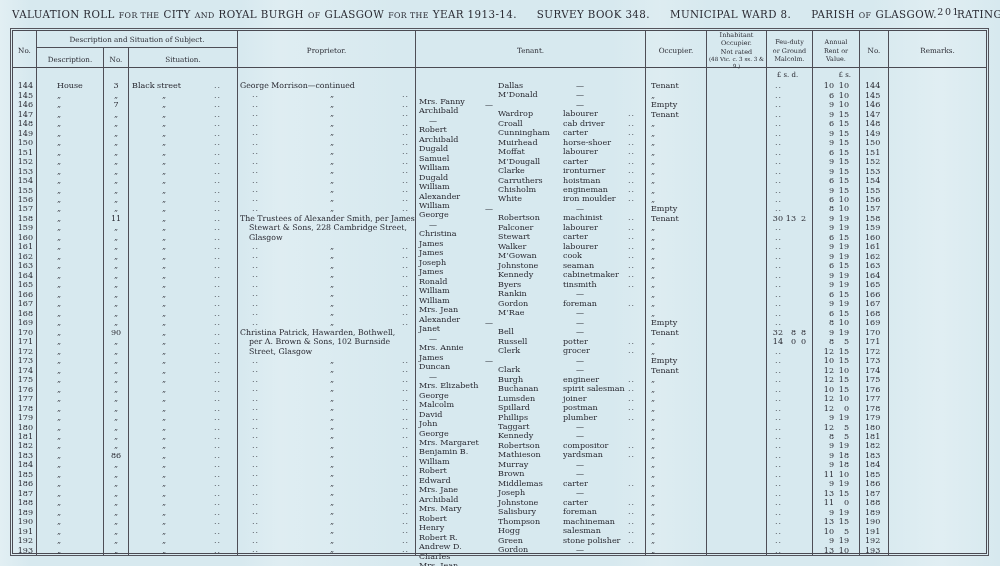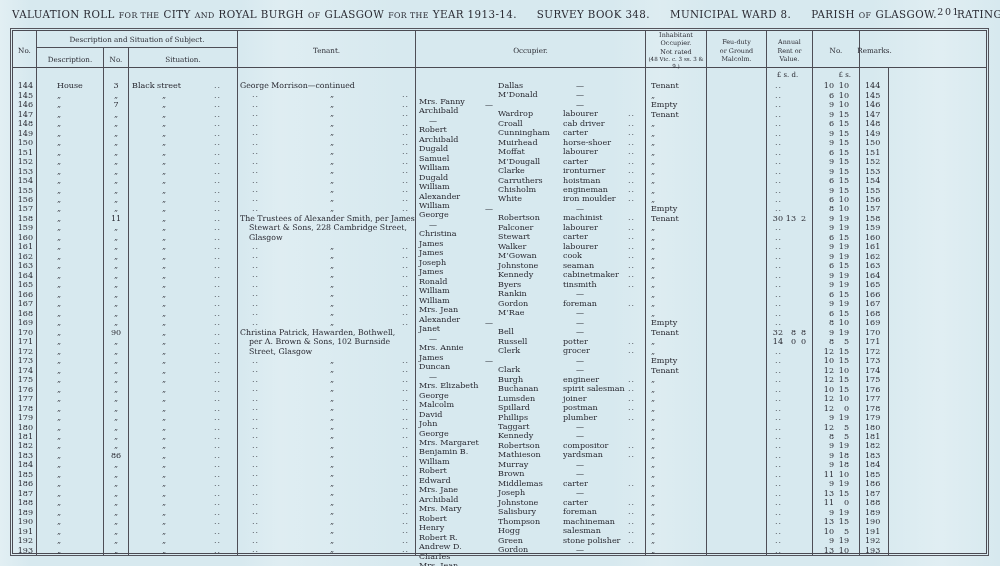--- a/index.html
+++ b/index.html
@@ -101,20 +101,21 @@
     <div class="thead cols">
       <div class="hc bR">No.</div>
       <div class="hgroup bR">
         <div class="hgroup-title">Description and Situation of Subject.</div>
         <div class="hsub">
           <div class="hc bR">Description.</div>
           <div class="hc bR">No.</div>
           <div class="hc">Situation.</div>
         </div>
       </div>
+      <div class="hc bR">Proprietor.</div>
       <div class="hc bR">Tenant.</div>
       <div class="hc bR">Occupier.</div>
       <div class="hc bR h3line">
         <span>Inhabitant Occupier.</span>
         <span>Not rated</span>
         <span class="tiny">(48 Vic. c. 3 ss. 3 &amp; 9.)</span>
       </div>
       <div class="hc bR h3line">
         <span>Feu-duty</span>
         <span>or Ground</span>

